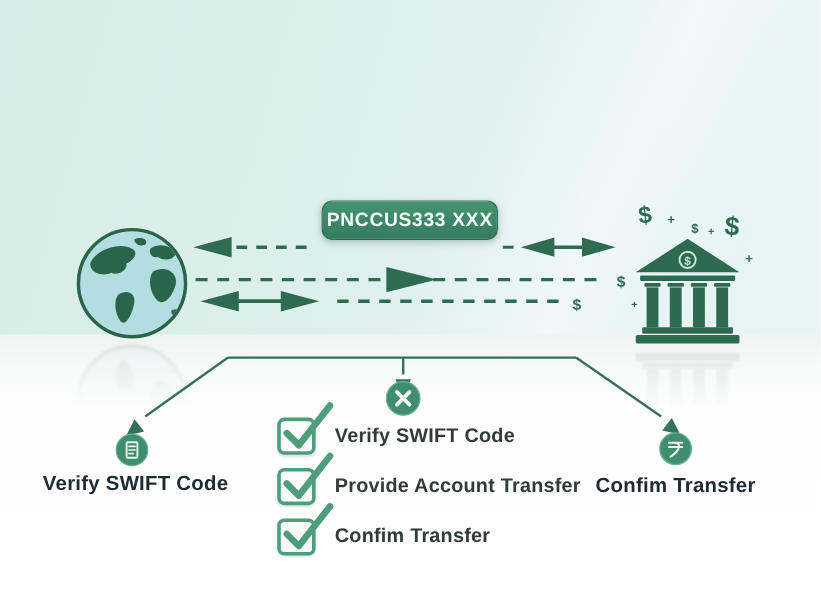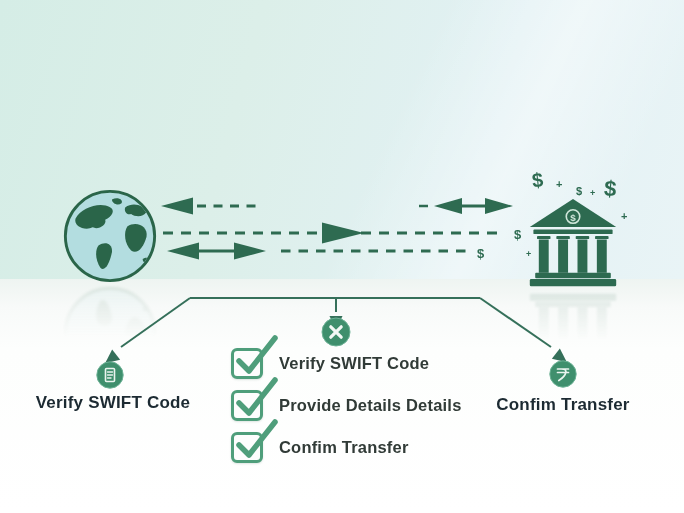--- a/index.html
+++ b/index.html
@@ -138,20 +138,23 @@
   <span class="money m1">$</span>
   <span class="money m2">+</span>
   <span class="money m3">$</span>
   <span class="money m4">+</span>
   <span class="money m5">$</span>
   <span class="money m6">+</span>
   <span class="money m7">$</span>
   <span class="money m8">+</span>
   <span class="money m9">$</span>
 
+  <div class="swift-badge">
+    <span>PNCCUS333 XXX</span>
+  </div>
 
   <svg class="overlay" viewBox="0 0 684 513">
 
     <g stroke="#2e6b51" fill="#2e6b51">
       <polygon points="161,206 193,197.5 193,214.5" stroke="none"></polygon>
       <line x1="197" y1="206" x2="257" y2="206" stroke-width="2.8" stroke-dasharray="9 7.5" fill="none"></line>
       <line x1="419" y1="206" x2="428" y2="206" stroke-width="2.5" fill="none"></line>
       <polygon points="434,206 462,198 462,214" stroke="none"></polygon>
       <line x1="458" y1="206" x2="490" y2="206" stroke-width="3" fill="none"></line>
       <polygon points="513,206 485,198 485,214" stroke="none"></polygon>
@@ -209,21 +212,21 @@
       </div>
       <span class="check-label">Verify SWIFT Code</span>
     </div>
     <div class="check-row">
       <div class="box-wrap">
         <div class="box"></div>
         <svg class="tick" viewBox="0 0 48 46">
           <path d="M7,26 L17,36 L43,3" fill="none" stroke="#4f9e7b" stroke-width="5.5" stroke-linecap="round" stroke-linejoin="round"></path>
         </svg>
       </div>
-      <span class="check-label">Provide Details Details</span>
+      <span class="check-label">Provide Account Transfer</span>
     </div>
     <div class="check-row">
       <div class="box-wrap">
         <div class="box"></div>
         <svg class="tick" viewBox="0 0 48 46">
           <path d="M7,26 L17,36 L43,3" fill="none" stroke="#4f9e7b" stroke-width="5.5" stroke-linecap="round" stroke-linejoin="round"></path>
         </svg>
       </div>
       <span class="check-label">Confim Transfer</span>
     </div>

